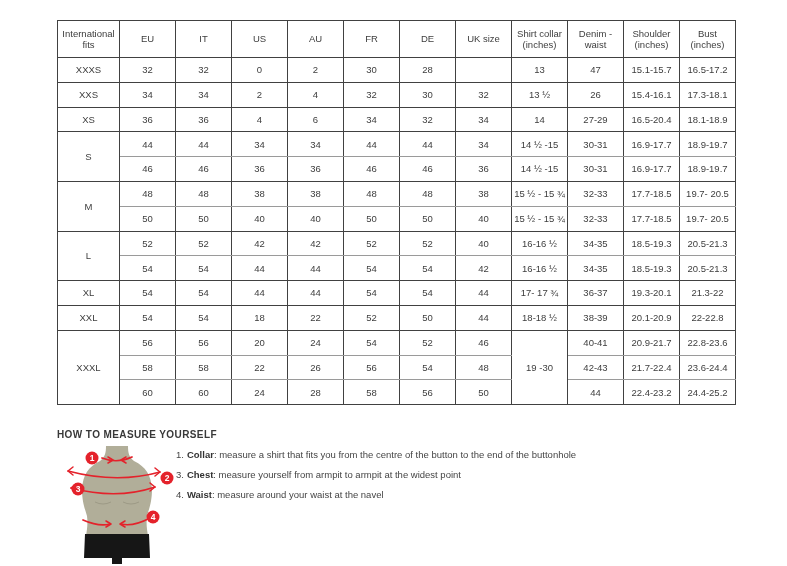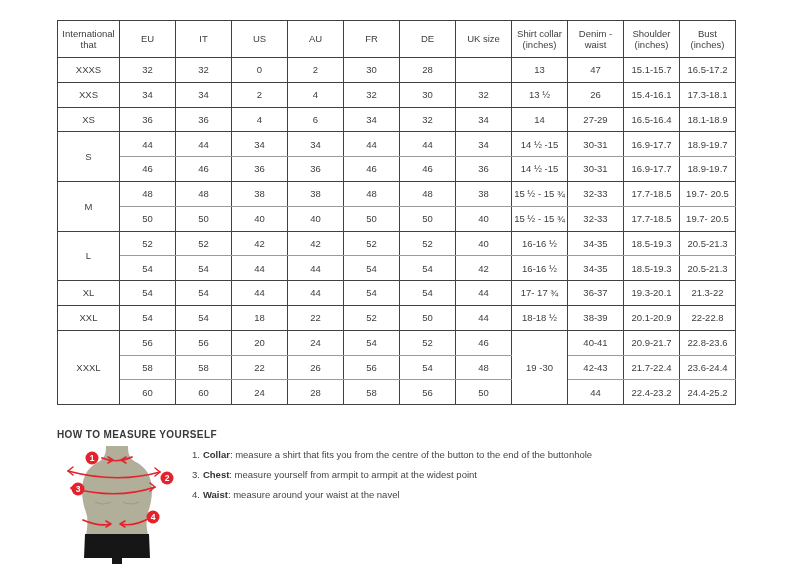--- a/index.html
+++ b/index.html
@@ -30,21 +30,21 @@
   table.size-chart td{height:23.8px;}
   tr.light-sep td:not([rowspan]){border-bottom-color:#9a9a9a;}
   col.c-size{width:62px;} col.c-std{width:56px;}
 
   .measure-heading{
     position:absolute;left:57px;top:429px;
     font-size:10px;font-weight:bold;letter-spacing:.4px;color:#383838;text-align:center;
   }
   .figure{position:absolute;left:55px;top:444px;}
   .measure-list{
-    position:absolute;left:192px;top:449px;margin:0;padding:0;list-style:none;
+    position:absolute;left:176px;top:449px;margin:0;padding:0;list-style:none;
   }
   .measure-list li{font-size:9.5px;color:#454545;margin:0 0 8.5px 0;line-height:11.5px;}
   .measure-list .num{margin-right:3px;}
   .measure-list b{color:#333333;}
   .arc{fill:none;stroke:var(--accent-red);stroke-width:1.7;stroke-linecap:round;}
   .chev{fill:none;stroke:var(--accent-red);stroke-width:1.5;stroke-linejoin:round;stroke-linecap:round;}
   .shade{fill:none;stroke:#9d9a86;stroke-width:1;}
   .badge-circle{fill:var(--accent-red);}
   .badge-num{fill:#ffffff;font-family:"Liberation Sans",sans-serif;font-size:8.5px;font-weight:bold;text-anchor:middle;}
 </style>
@@ -62,21 +62,21 @@
         <col class="c-std">
         <col class="c-std">
         <col class="c-std">
         <col class="c-std">
         <col class="c-std">
         <col class="c-std">
         <col class="c-std">
     </colgroup>
     <thead>
         <tr>
-          <th>International that</th>
+          <th>International fits</th>
           <th>EU</th>
           <th>IT</th>
           <th>US</th>
           <th>AU</th>
           <th>FR</th>
           <th>DE</th>
           <th>UK size</th>
           <th>Shirt collar (inches)</th>
           <th>Denim - waist</th>
           <th>Shoulder (inches)</th>
@@ -116,21 +116,21 @@
           <td>XS</td>
           <td>36</td>
           <td>36</td>
           <td>4</td>
           <td>6</td>
           <td>34</td>
           <td>32</td>
           <td>34</td>
           <td>14</td>
           <td>27-29</td>
-          <td>16.5-16.4</td>
+          <td>16.5-20.4</td>
           <td>18.1-18.9</td>
         </tr>
         <tr class="light-sep">
           <td rowspan="2">S</td>
           <td>44</td>
           <td>44</td>
           <td>34</td>
           <td>34</td>
           <td>44</td>
           <td>44</td>

